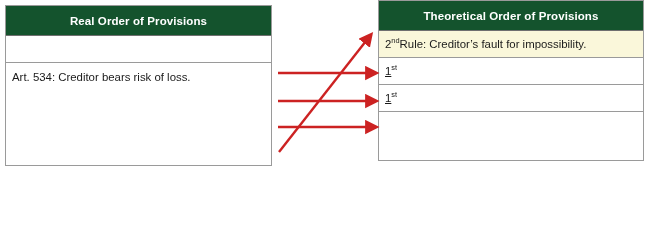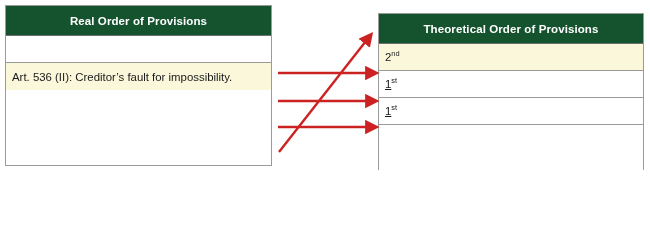--- a/index.html
+++ b/index.html
@@ -12,21 +12,21 @@
   }
   #stage{position:absolute;left:0;top:0;width:650px;height:170px;}
 
   .table{
     position:absolute;
     border:1px solid #9a9a9a;
     box-sizing:border-box;
     background:#ffffff;
   }
   #left-table{left:5px;top:5px;width:267px;height:161px;}
-  #right-table{left:378px;top:13px;width:266px;height:161px;}
+  #right-table{left:378px;top:0;width:266px;height:161px;}
 
   .thead{
     height:30px;
     background:#14532d;
     color:#ffffff;
     font-size:11.5px;
     font-weight:bold;
     display:flex;
     align-items:center;
     justify-content:center;
@@ -59,28 +59,29 @@
   }
 </style>
 </head>
 <body>
 
 <div id="stage">
 
   <div class="table" id="left-table">
     <div class="thead">Real Order of Provisions</div>
     <div class="row empty"></div>
-    <div class="row highlight">Art. 536 (II): Creditor’s fault for impossibility.</div>
+    <div class="row">Art. 534: Creditor bears risk of loss.</div>
   </div>
 
   <div class="table" id="right-table">
     <div class="thead">Theoretical Order of Provisions</div>
 
     <div class="row highlight">
       <span class="ord"><span>2</span><sup>nd</sup></span>
+        <span> Rule: Creditor’s fault for impossibility.</span>
     </div>
 
     <div class="row">
       <span class="ord"><u>1</u><sup>st</sup></span>
     </div>
 
 
     <div class="row">
       <span class="ord"><u>1</u><sup>st</sup></span>
     </div>

